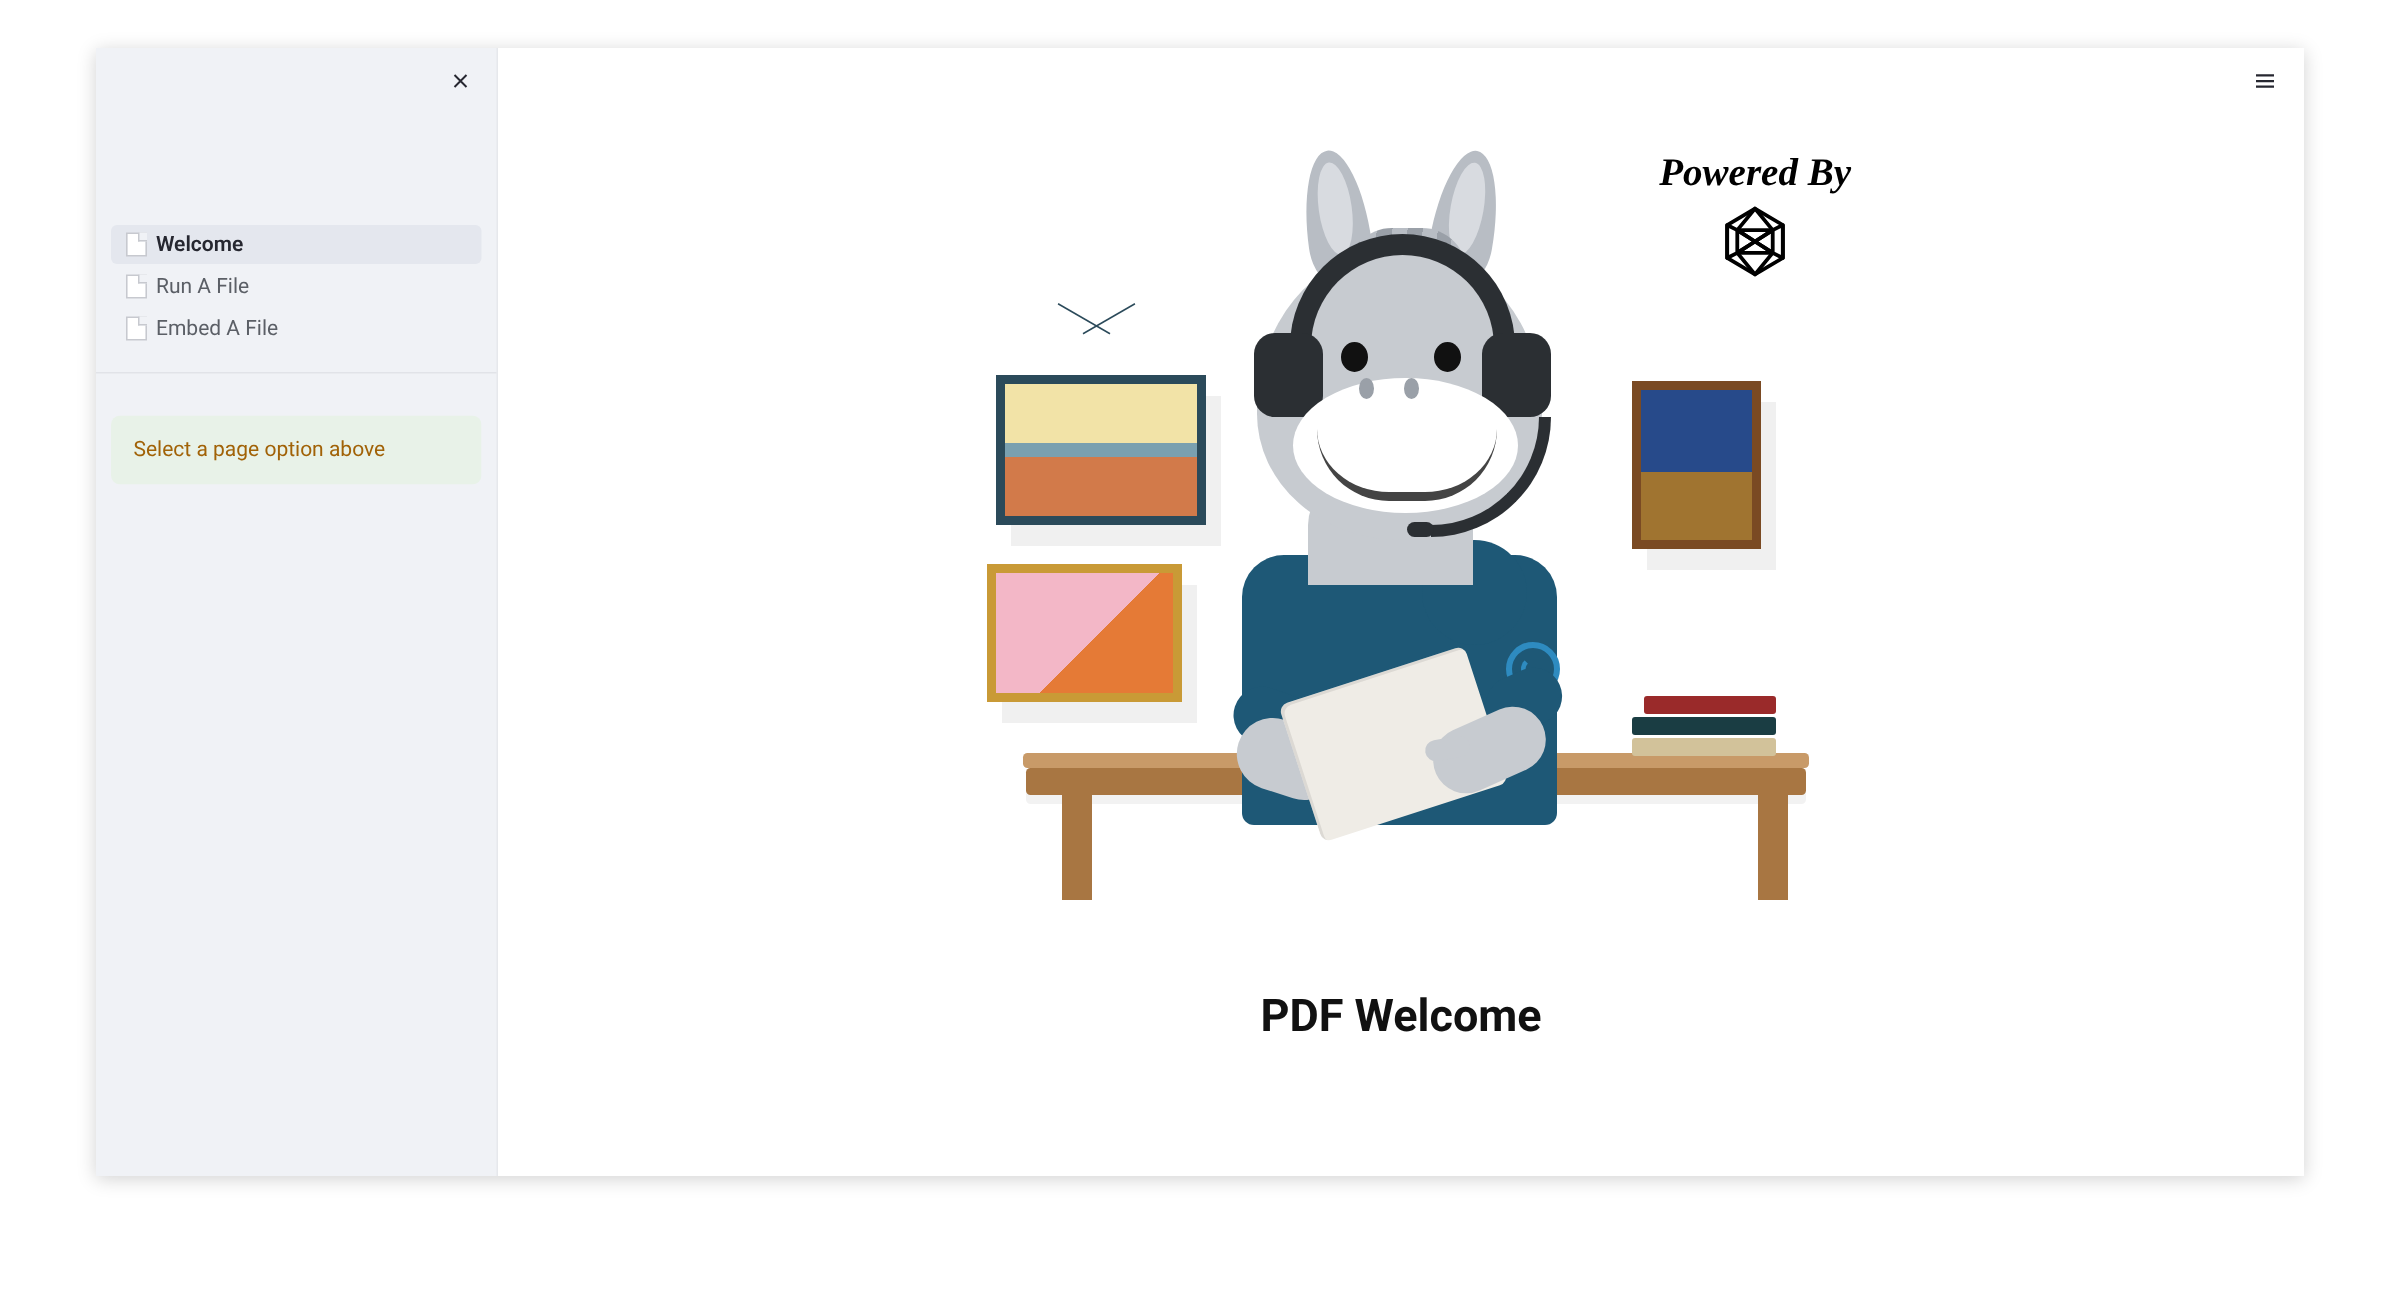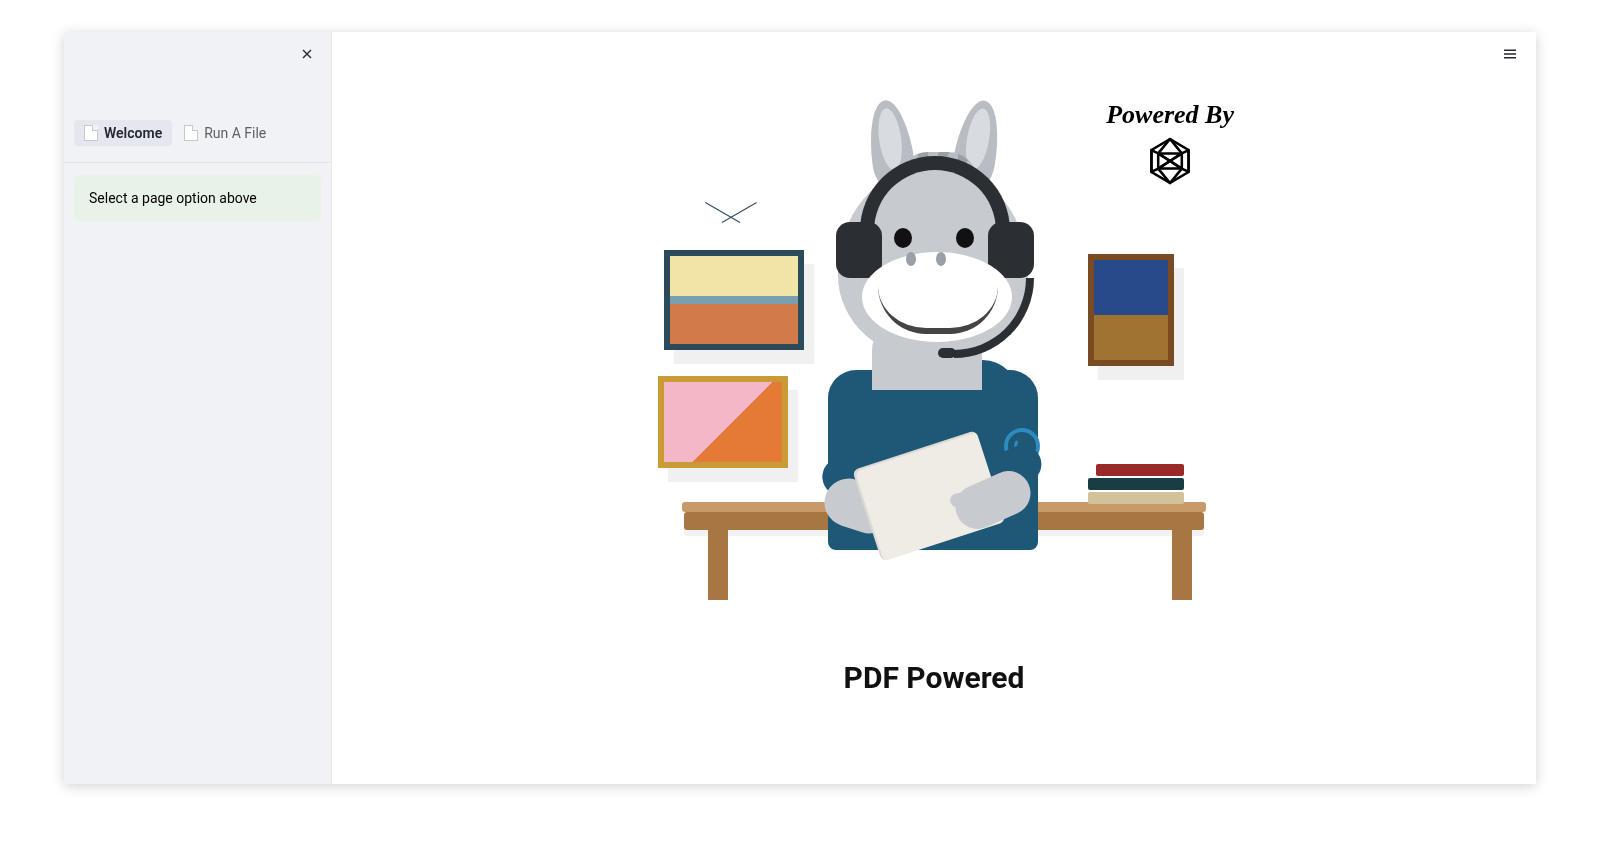--- a/index.html
+++ b/index.html
@@ -26,23 +26,23 @@
   .sidebar-close {
     align-self: flex-end;
     width: 32px; height: 32px;
     margin-right: 8px;
     display:flex; align-items:center; justify-content:center;
     cursor:pointer;
     color:#262730;
   }
   .sidebar-close svg { width:16px; height:16px; stroke:#262730; stroke-width:2; }
   .nav {
-    margin-top: 48px;
+    margin-top: 78px;
     padding: 0 10px;
-    display:flex; flex-direction:row; gap:2px;
+    display:flex; flex-direction:column; gap:2px;
   }
   .nav-item {
     display:flex; align-items:center; gap:6px;
     padding: 5px 10px;
     border-radius: 4px;
     font-size: 14px;
     color:#5b5f66;
     cursor:pointer;
   }
   .nav-item.active {
@@ -63,27 +63,27 @@
     width:5px; height:5px;
     background:#f0f2f6;
     border-left:1px solid #c7c9cf;
     border-bottom:1px solid #c7c9cf;
   }
   .sidebar hr {
     border:none; border-top:1px solid #e1e3e8;
     margin: 16px 0 12px 0;
   }
   .hint {
-    margin: 0 10px;
+    margin: 16px 10px;
     background:#e8f2e8;
     border:1px solid transparent;
     border-radius:6px;
     padding:14px 14px;
     font-size:14px;
-    color:#000000;
+    color:#a16207;
   }
   
   .main {
     flex:1;
     position:relative;
     display:flex;
     flex-direction:column;
     align-items:center;
     overflow:hidden;
   }
@@ -223,20 +223,24 @@
     </div>
 
     <nav class="nav">
       <div class="nav-item active">
         <span class="page-icon"></span>
         <span>Welcome</span>
       </div>
       <div class="nav-item">
         <span class="page-icon"></span>
         <span>Run A File</span>
+      </div>
+      <div class="nav-item">
+        <span class="page-icon"></span>
+        <span>Embed A File</span>
       </div>
     </nav>
 
     <hr>
 
     <div class="hint">
       <span>Select a page option above</span>
     </div>
   </aside>
 
@@ -313,15 +317,15 @@
           <div class="muzzle"></div>
           <div class="nostril nL"></div>
             <div class="nostril nR"></div>
           <div class="eye eL"></div>
             <div class="eye eR"></div>
           <div class="mouth"></div>
         </div>
       </div>
     </div>
 
-    <h1 class="title">PDF Powered</h1>
+    <h1 class="title">PDF Welcome</h1>
   </main>
 </div>
 
 </body></html>

